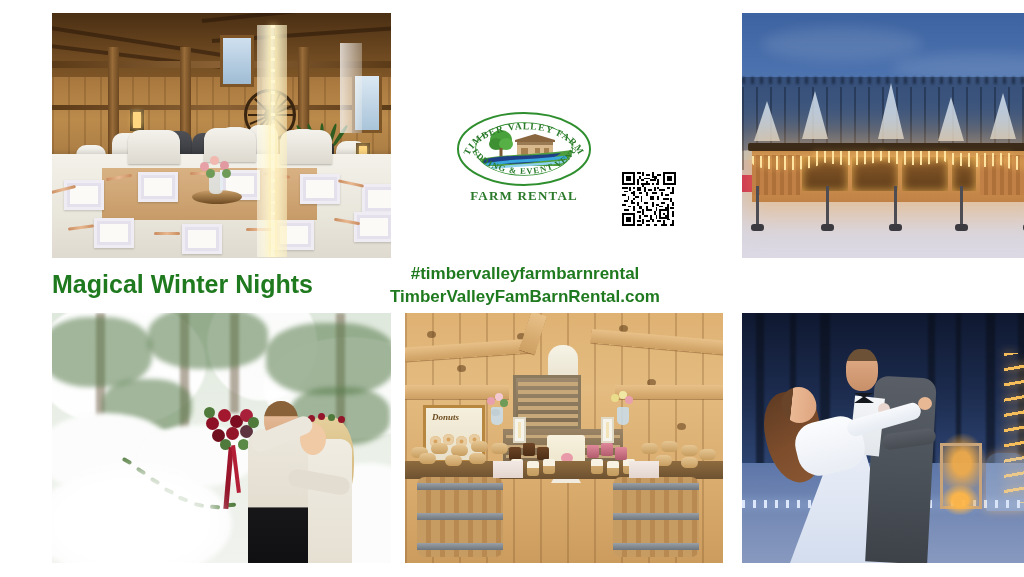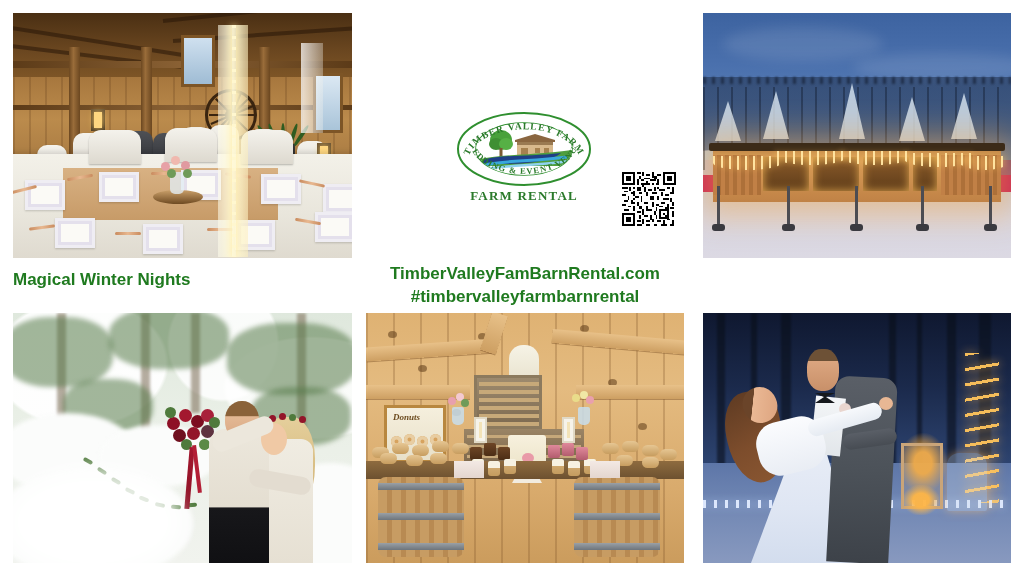--- a/index.html
+++ b/index.html
@@ -13,20 +13,21 @@
     position: relative;
     width: 1024px; height: 577px;
     background: #ffffff;
   }
 
   
   .photo {
     position: absolute;
     overflow: hidden;
     background: #be185d;
+    margin-left: 39px;
   }
   .photo .inner { position: absolute; inset: 0; }
 
   
   #photo-barn-interior { left: 13px; top: 13px; width: 339px; height: 245px; }
   .bi-wall {
     position: absolute; left: 0; top: 0; width: 100%; height: 62%;
     background:
       repeating-linear-gradient(90deg,
         rgba(90,54,22,.22) 0px, rgba(90,54,22,.22) 2px,
@@ -262,22 +263,22 @@
   #center-links {
     position:absolute; left: 360px; top: 262px; width: 330px;
     text-align:center;
     font-weight: bold; font-size: 17px; line-height: 23px;
     color: #1f7a1f;
   }
 
   
   .caption {
     position:absolute;
-    text-align:left;
-    font-weight: bold; font-size: 17px;
+    text-align:center;
+    font-weight: bold; font-size: 25px;
     color: #1f7a1f;
   }
   #caption-left  { left: 13px;  top: 270px; width: 339px; }
   #caption-right { left: 703px; top: 270px; width: 308px; }
 
   
   #photo-snow-couple { left: 13px; top: 313px; width: 339px; height: 250px; }
   .sc-bg {
     position:absolute; inset:0;
     background:
@@ -856,22 +857,22 @@
           <rect x="21" y="28" width="3" height="1"></rect>
         <rect x="26" y="28" width="2" height="1"></rect>
           <rect x="20" y="23" width="1" height="2"></rect>
         <rect x="23" y="23" width="2" height="1"></rect>
           <rect x="19" y="8" width="1" height="1"></rect>
       </g>
     </svg>
   </div>
 
   <div id="center-links">
+    <div>#timbervalleyfarmbarnrental</div>
     <div>TimberValleyFamBarnRental.com</div>
-    <div>#timbervalleyfarmbarnrental</div>
   </div>
 
   <div class="caption" id="caption-left">Magical Winter Nights</div>
 
   <div class="photo" id="photo-snow-couple">
     <div class="inner">
       <div class="sc-bg"></div>
       <div class="sc-trunk" style="left:44px;top:0;height:150px;"></div>
       <div class="sc-trunk" style="left:128px;top:0;height:130px;"></div>
       <div class="sc-trunk" style="left:178px;top:0;height:100px;"></div>

